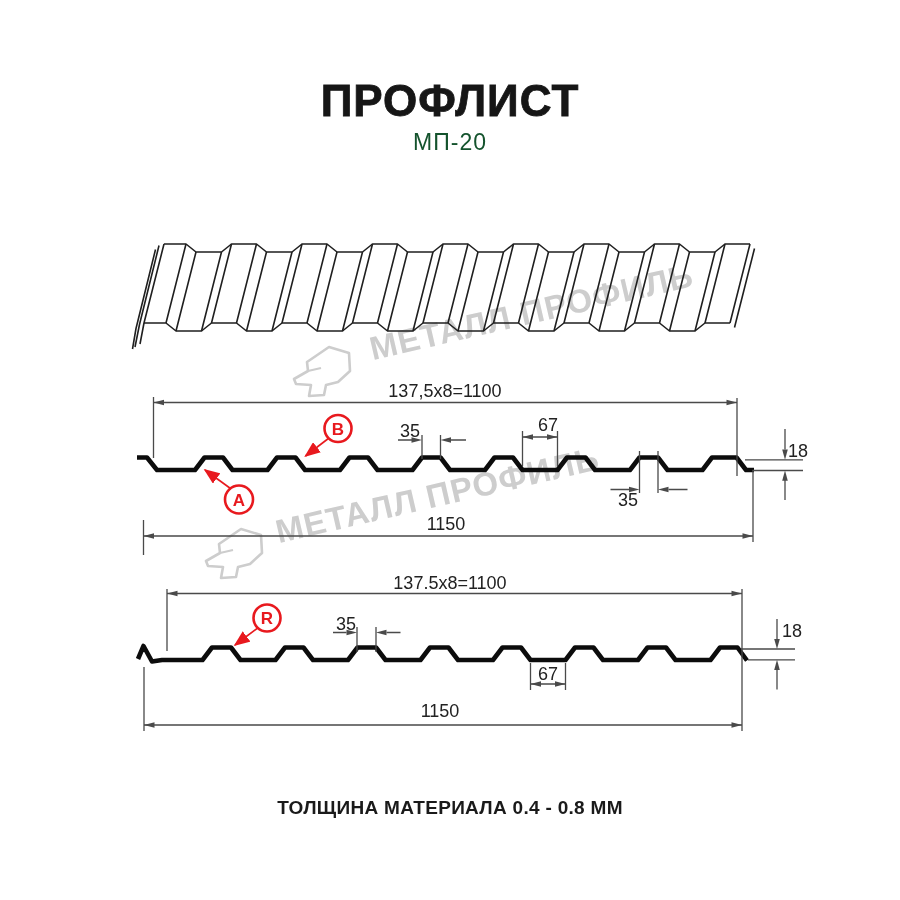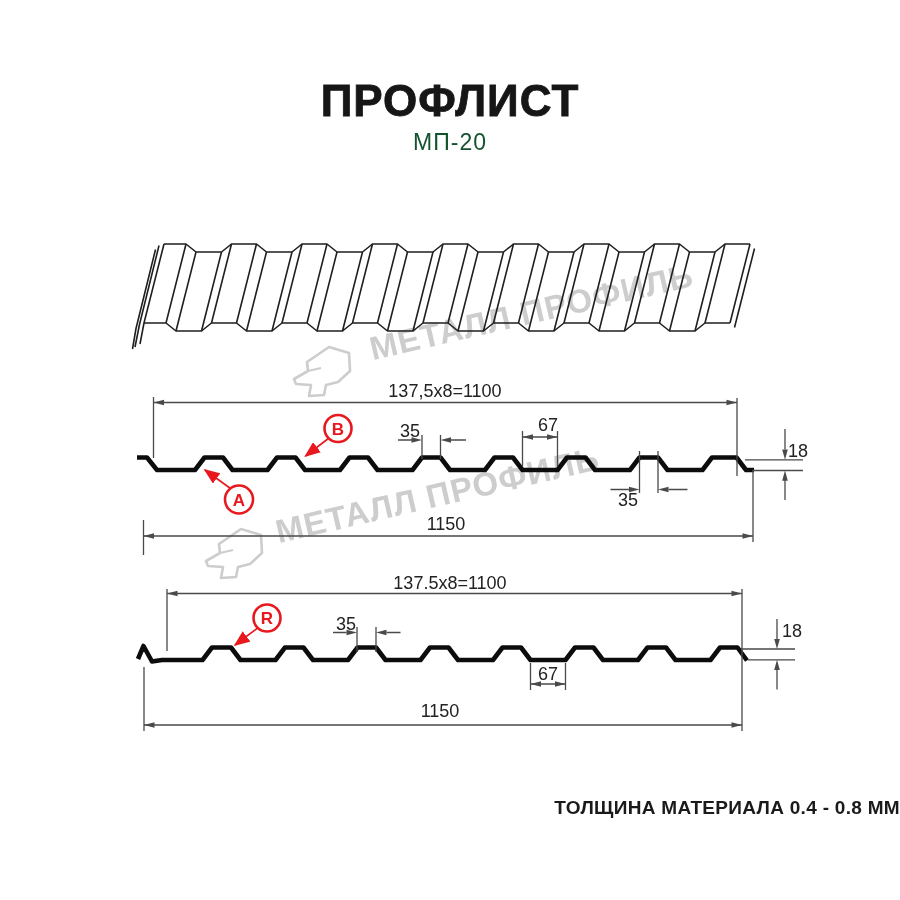--- a/index.html
+++ b/index.html
@@ -3,21 +3,21 @@
 <meta charset="utf-8">
 <style>
   html,body{margin:0;padding:0;background:#fff;}
   .page{position:relative;width:900px;height:900px;background:#ffffff;overflow:hidden;
         font-family:"Liberation Sans","DejaVu Sans",sans-serif;}
   .page-title{position:absolute;left:0;right:0;top:76px;text-align:center;
         font-size:44px;font-weight:700;letter-spacing:1px;color:#161616;
         -webkit-text-stroke:0.8px #161616;}
   .page-subtitle{position:absolute;left:0;right:0;top:129px;text-align:center;
         font-size:23px;font-weight:500;letter-spacing:1px;color:#14532d;}
-  .footer-note{position:absolute;left:0;right:0;top:797px;text-align:right;
+  .footer-note{position:absolute;left:0;right:0;top:797px;text-align:center;
         font-size:19px;font-weight:700;letter-spacing:0.3px;color:#1a1a1a;}
   .wm{position:absolute;z-index:1;}
   .wm-text{position:absolute;z-index:1;white-space:nowrap;color:#cdcdcd;
         font-size:33px;font-weight:700;letter-spacing:1px;
         transform:rotate(-13deg);transform-origin:left top;}
   svg.art{position:absolute;left:0;top:0;z-index:2;}
   .dim-text{font-family:"Liberation Sans","DejaVu Sans",sans-serif;font-size:18px;fill:#222;}
   .marker-text{font-family:"Liberation Sans","DejaVu Sans",sans-serif;font-size:17px;font-weight:600;fill:#e8191e;}
 </style>
 </head>

